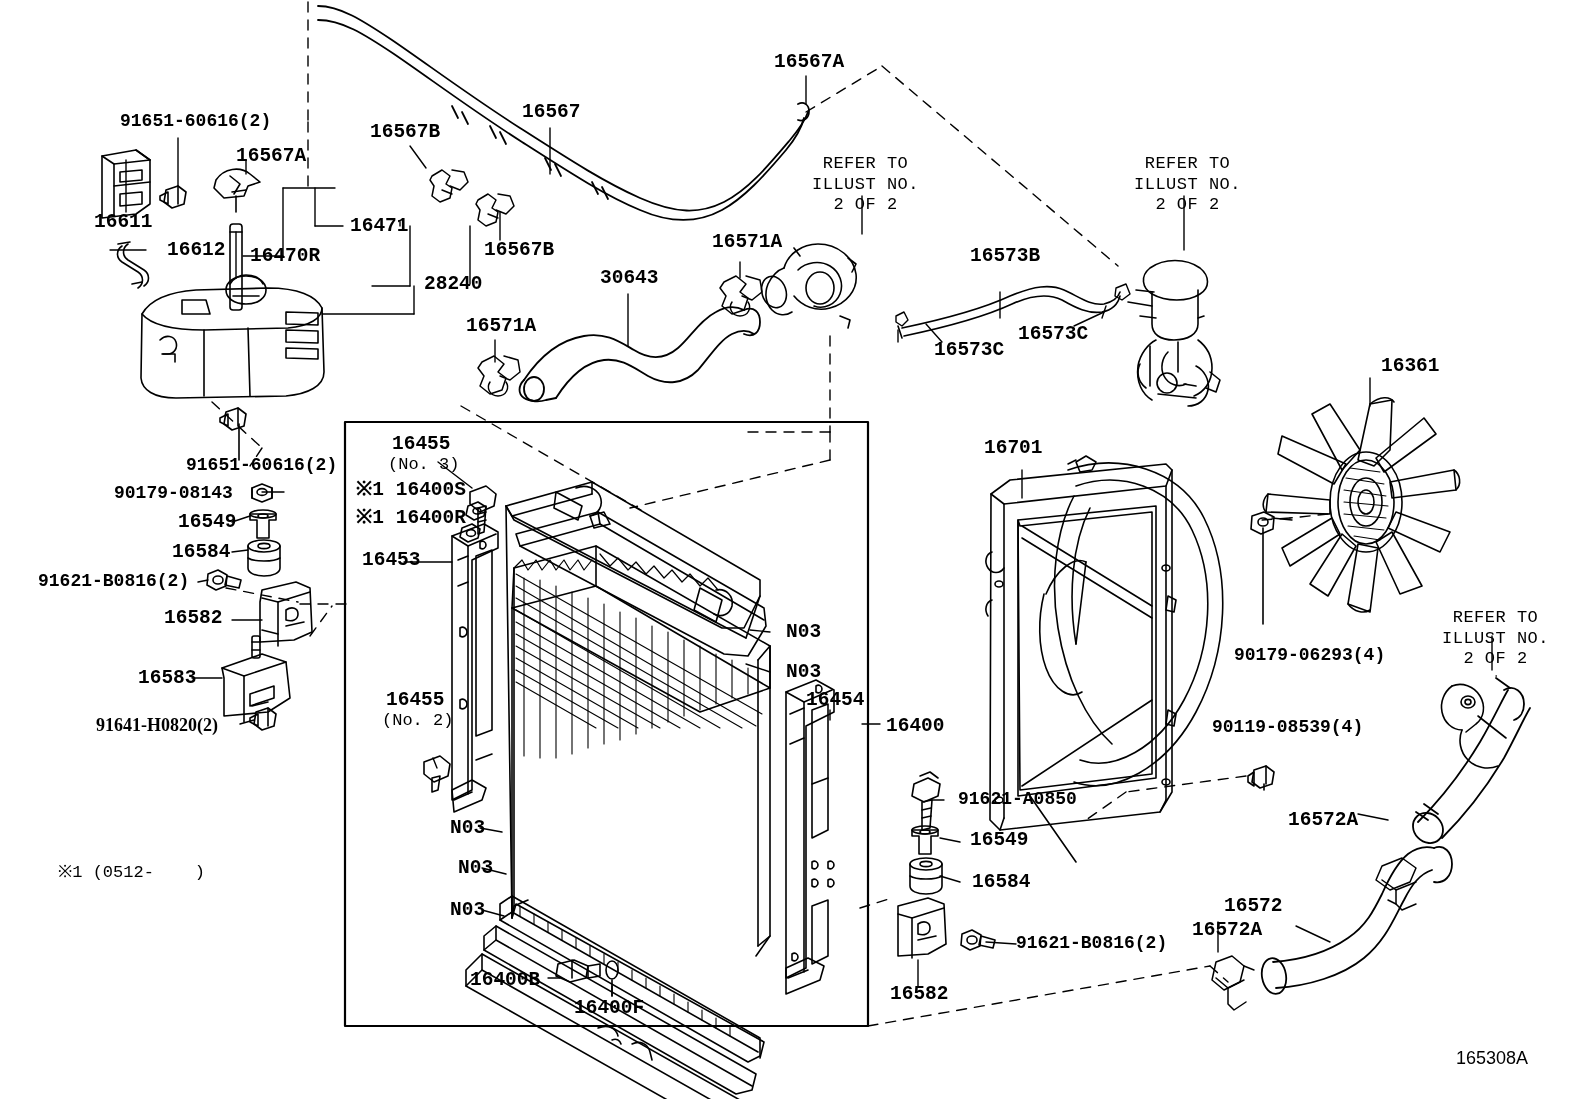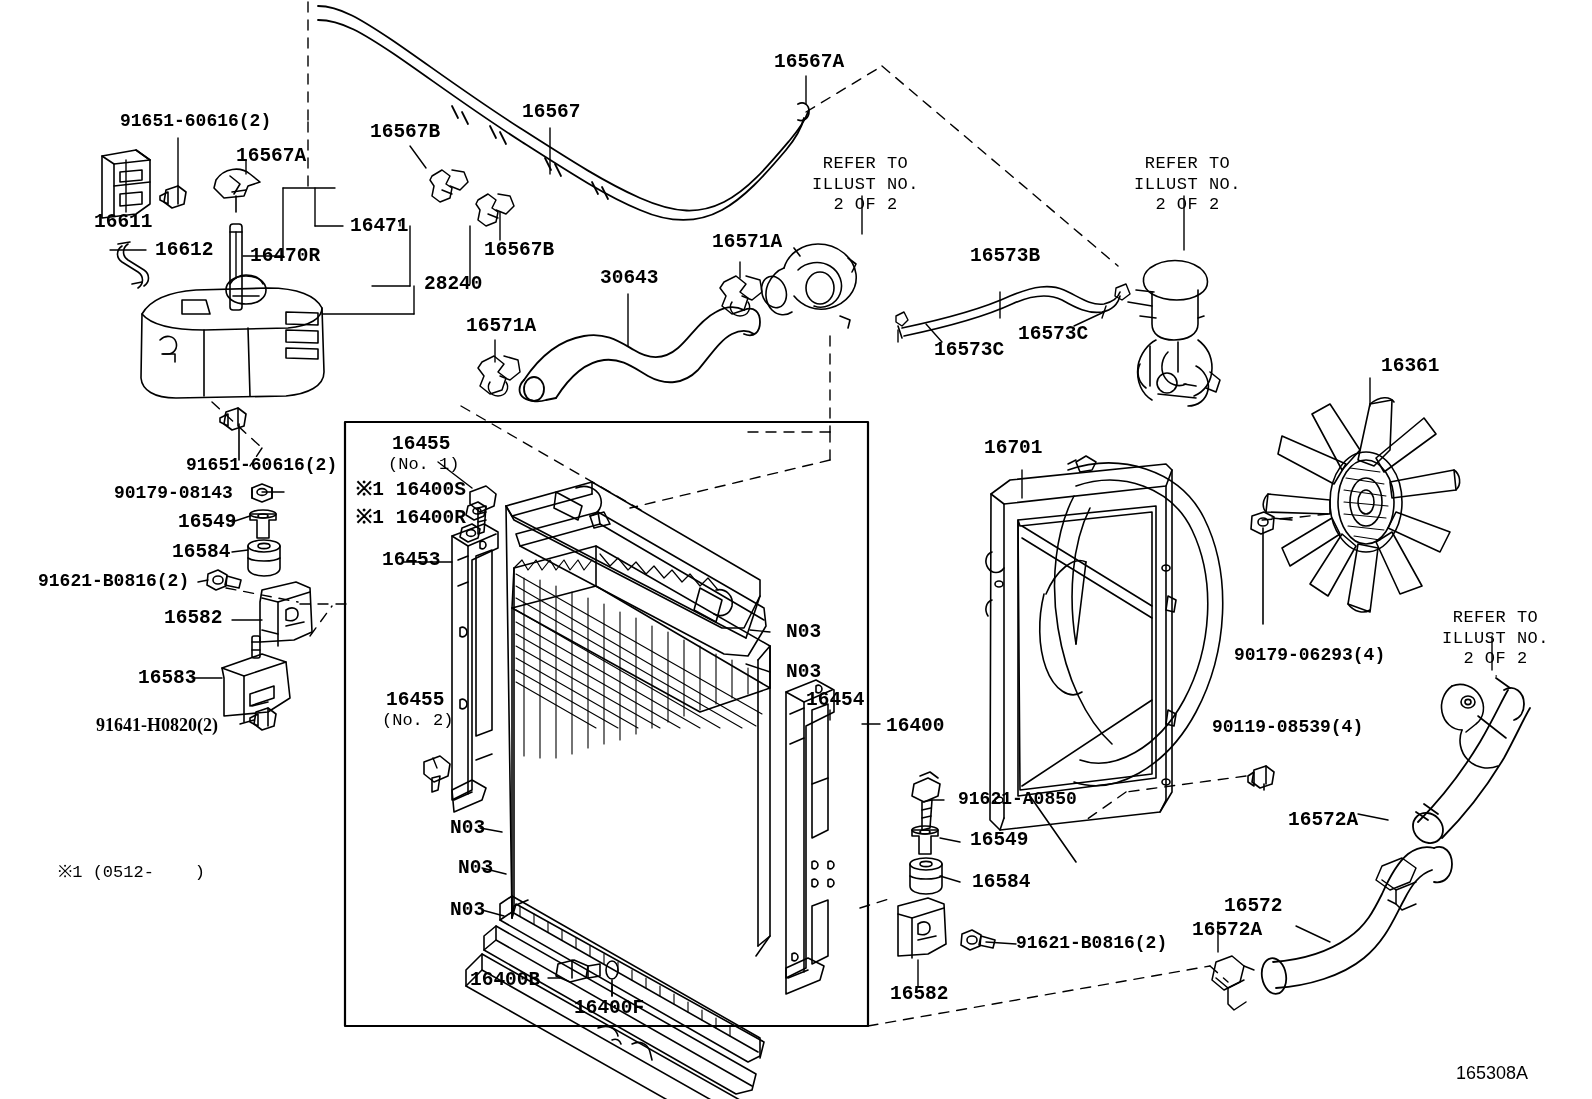--- a/index.html
+++ b/index.html
@@ -645,21 +645,21 @@
       <path d="M482 910 l22 6"></path>
       <path d="M560 978 l-12 0"></path>
       <path d="M612 996 l0 -10"></path>
       <path d="M1292 520 l-20 -2"></path>
     </g>
   </g>
 </svg>
 
 <div class="lbl l18" style="left:120px;top:112px;">91651-60616(2)</div>
 <div class="lbl l19" style="left:94px;top:212px;">16611</div>
-<div class="lbl l19" style="left:155px;top:240px;text-align:right;">16612</div>
+<div class="lbl l19" style="left:167px;top:240px;text-align:right;">16612</div>
 <div class="lbl l19" style="left:236px;top:146px;">16567A</div>
 <div class="lbl l19" style="left:250px;top:246px;">16470R</div>
 <div class="lbl l19" style="left:350px;top:216px;">16471</div>
 <div class="lbl l19" style="left:424px;top:274px;">28240</div>
 
 <div class="lbl l19" style="left:370px;top:122px;">16567B</div>
 <div class="lbl l19" style="left:484px;top:240px;">16567B</div>
 <div class="lbl l19" style="left:522px;top:102px;">16567</div>
 <div class="lbl l19" style="left:774px;top:52px;">16567A</div>
 
@@ -684,24 +684,24 @@
 <div class="lbl l18" style="left:186px;top:456px;">91651-60616(2)</div>
 <div class="lbl l18" style="left:114px;top:484px;">90179-08143</div>
 <div class="lbl l19" style="left:178px;top:512px;">16549</div>
 <div class="lbl l19" style="left:172px;top:542px;">16584</div>
 <div class="lbl l18" style="left:38px;top:572px;">91621-B0816(2)</div>
 <div class="lbl l19" style="left:164px;top:608px;">16582</div>
 <div class="lbl l19" style="left:138px;top:668px;">16583</div>
 <div class="lbl l18" style="left:96px;top:716px;font-family:Liberation Serif, serif;">91641-H0820(2)</div>
 
 <div class="lbl l19" style="left:392px;top:434px;">16455</div>
-<div class="lbl sub" style="left:388px;top:456px;">(No. 1)</div>
+<div class="lbl sub" style="left:388px;top:456px;">(No. 3)</div>
 <div class="lbl l19" style="left:356px;top:480px;">※1 16400S</div>
 <div class="lbl l19" style="left:356px;top:508px;">※1 16400R</div>
-<div class="lbl l19" style="left:382px;top:550px;">16453</div>
+<div class="lbl l19" style="left:362px;top:550px;">16453</div>
 <div class="lbl l19" style="left:386px;top:690px;">16455</div>
 <div class="lbl sub" style="left:382px;top:712px;">(No. 2)</div>
 
 <div class="lbl l19" style="left:806px;top:690px;">16454</div>
 <div class="lbl l19" style="left:886px;top:716px;">16400</div>
 
 <div class="lbl l19" style="left:786px;top:622px;">N03</div>
 <div class="lbl l19" style="left:786px;top:662px;">N03</div>
 <div class="lbl l19" style="left:450px;top:818px;">N03</div>
 <div class="lbl l19" style="left:458px;top:858px;">N03</div>
@@ -719,15 +719,15 @@
 <div class="lbl l19" style="left:970px;top:830px;">16549</div>
 <div class="lbl l19" style="left:972px;top:872px;">16584</div>
 <div class="lbl l18" style="left:1016px;top:934px;">91621-B0816(2)</div>
 <div class="lbl l19" style="left:890px;top:984px;">16582</div>
 
 <div class="lbl l19" style="left:1288px;top:810px;">16572A</div>
 <div class="lbl l19" style="left:1224px;top:896px;">16572</div>
 <div class="lbl l19" style="left:1192px;top:920px;">16572A</div>
 
 <div class="lbl note1" style="left:58px;top:864px;">※1 (0512-    )</div>
-<div class="dwg" style="position:absolute;left:1456px;top:1048px;margin-top:15px;">165308A</div>
+<div class="dwg" style="position:absolute;left:1456px;top:1048px;">165308A</div>
 
 </div>
 
 </body></html>

